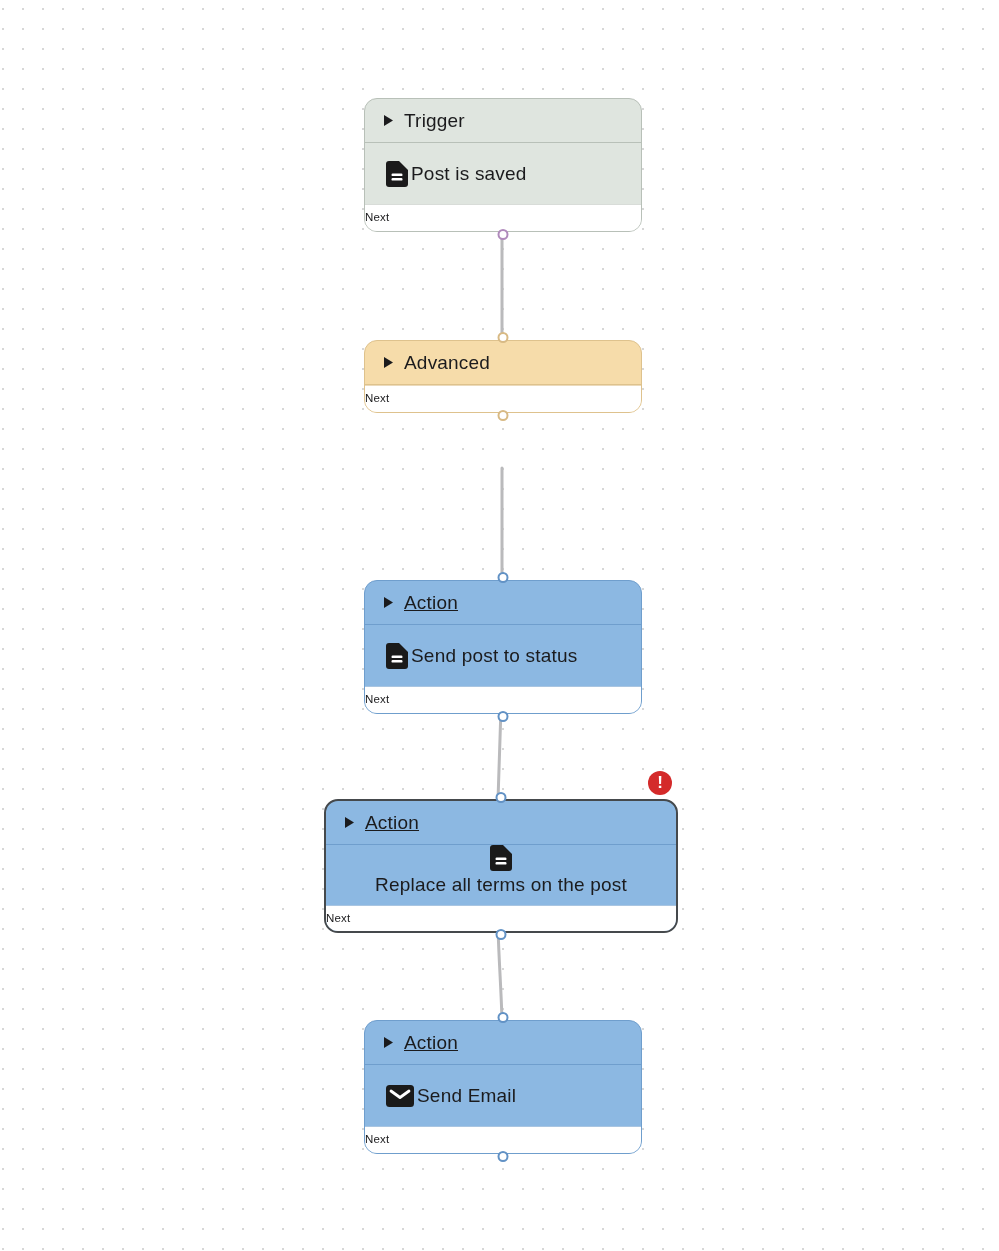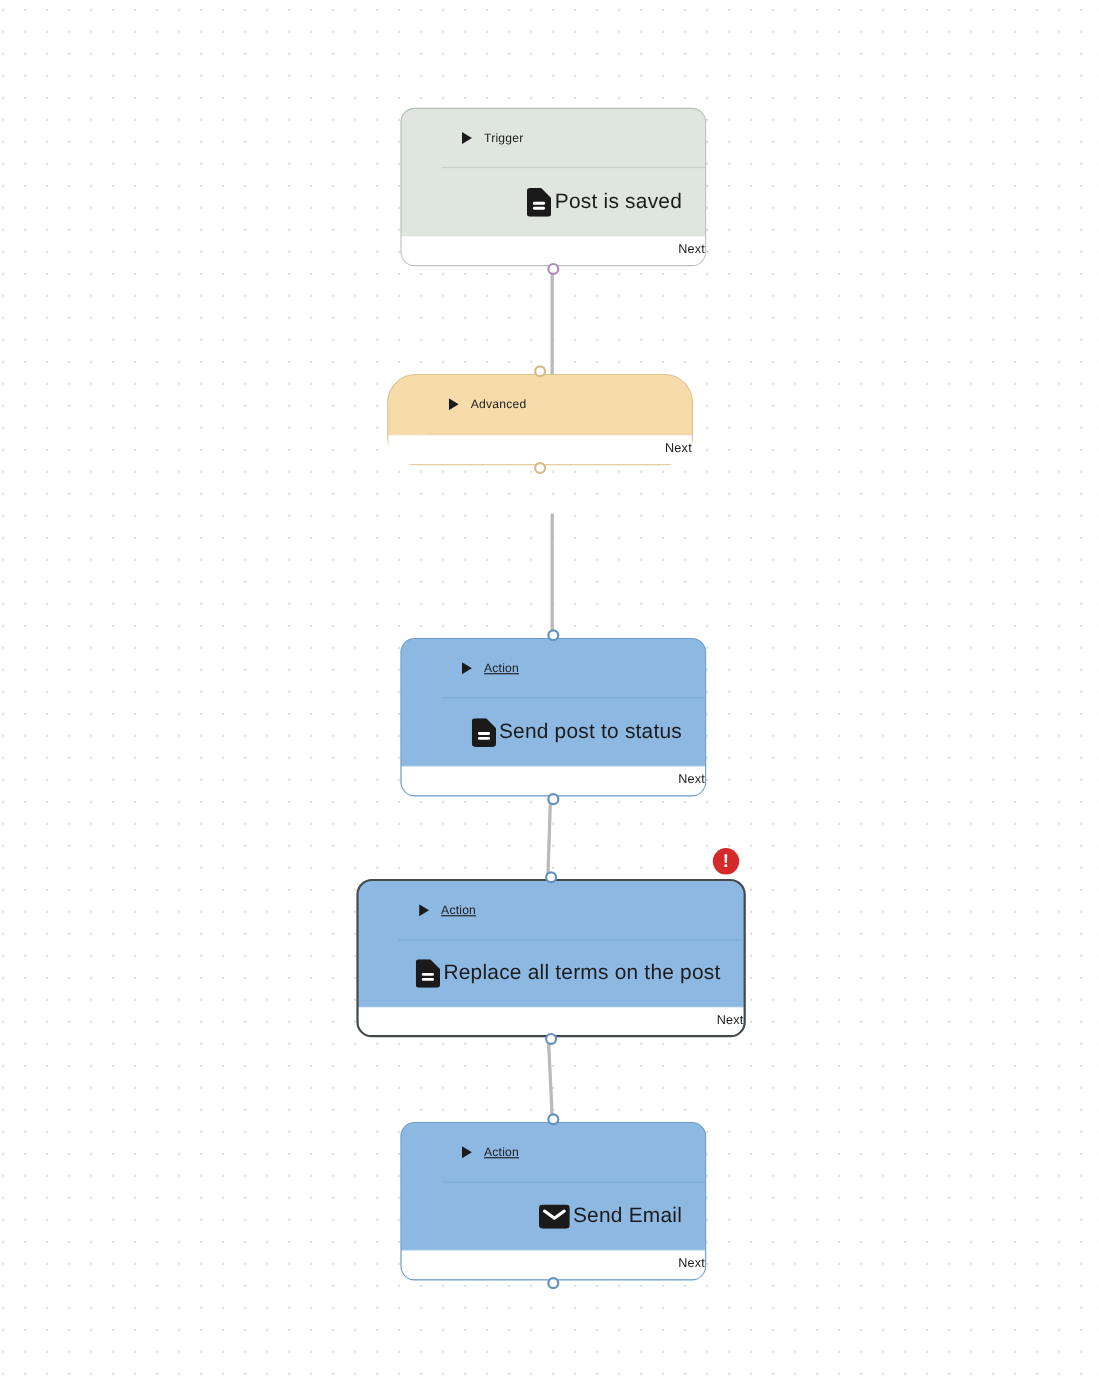--- a/index.html
+++ b/index.html
@@ -39,41 +39,40 @@
   .edge { stroke: var(--edge, #bababc); stroke-width: 3; fill: none; stroke-linecap: round; }
 
   .node {
     position: absolute;
     z-index: 2;
     border-radius: 13px;
     border: 1px solid;
   }
   .node-header {
     display: flex; align-items: center; gap: 11px;
-    height: 54px;
+    height: 44px;
     padding: 0 19px;
-    font-size: 11px;
+    font-size: 19px;
     letter-spacing: 0.2px;
     border-bottom: 1px solid;
-    border-top-left-radius: 12px; border-top-right-radius: 12px; margin-left: 36px;
+    border-top-left-radius: 12px; border-top-right-radius: 12px;
   }
   .node-body {
     display: flex; align-items: center; gap: 3px;
     height: 61px;
     padding: 0 21px;
     font-size: 19px;
     letter-spacing: 0.2px;
-    justify-content: flex-end;
   }
   .node-footer {
     height: 27px;
     background: #ffffff;
     border-top: 1px solid;
     border-bottom-left-radius: 12px; border-bottom-right-radius: 12px;
-    text-align: right;
+    text-align: left;
     font-size: 11.5px;
     line-height: 25px;
     letter-spacing: 0.2px;
   }
 
   
   .node.trigger  { background: var(--trigger-fill, #dfe5df); border-color: var(--trigger-border, #b8c0b8); }
   .node.trigger .node-header { border-color: var(--trigger-border, #b8c0b8); }
   .node.trigger .node-footer { border-color: rgba(184,192,184,.55); }
 
@@ -82,21 +81,21 @@
   .node.advanced .node-footer { border-color: rgba(222,194,141,.6); }
 
   .node.action   { background: var(--action-fill, #8cb8e2); border-color: var(--action-border, #6f9ecd); }
   .node.action .node-header { border-color: var(--action-border, #6f9ecd); text-decoration: underline; }
   .node.action .node-footer { border-color: rgba(111,158,205,.6); }
 
   .node.selected {
     border: 2px solid var(--selected-border, #45494c);
     border-radius: 14px;
   }
-  .node.selected .node-body { height: 60px; }
+  .node.selected .node-body { height: 60px; flex-direction: column; }
   .node.selected .node-footer { height: 26px; line-height: 24px; }
 
   .port {
     position: absolute;
     width: 11px; height: 11px;
     background: #ffffff;
     border: 2.5px solid;
     border-radius: 50%;
     left: 50%;
     transform: translateX(-50%);
@@ -153,21 +152,21 @@
             <rect x="5.5" y="12.5" width="11" height="2.6" rx="1.2" fill="#ffffff"></rect>
             <rect x="5.5" y="17" width="11" height="2.6" rx="1.2" fill="#ffffff"></rect>
           </svg>
       </span>
       <span>Post is saved</span>
     </div>
     <div class="node-footer">Next</div>
     <div class="port port-bottom purple"></div>
   </div>
 
-  <div class="node advanced" style="left:352px; top:340px; width:278px;border-radius:26px;">
+  <div class="node advanced" style="left:364px; top:340px; width:278px;">
     <div class="node-header">
       <span class="tri-icon">
         <svg width="9" height="11" viewBox="0 0 9 11">
             <path d="M0 0 L9 5.5 L0 11 Z" fill="#1b1b1d"></path>
           </svg>
       </span>
       <span>Advanced</span>
     </div>
     <div class="node-footer">Next</div>
     <div class="port port-top tan"></div>

